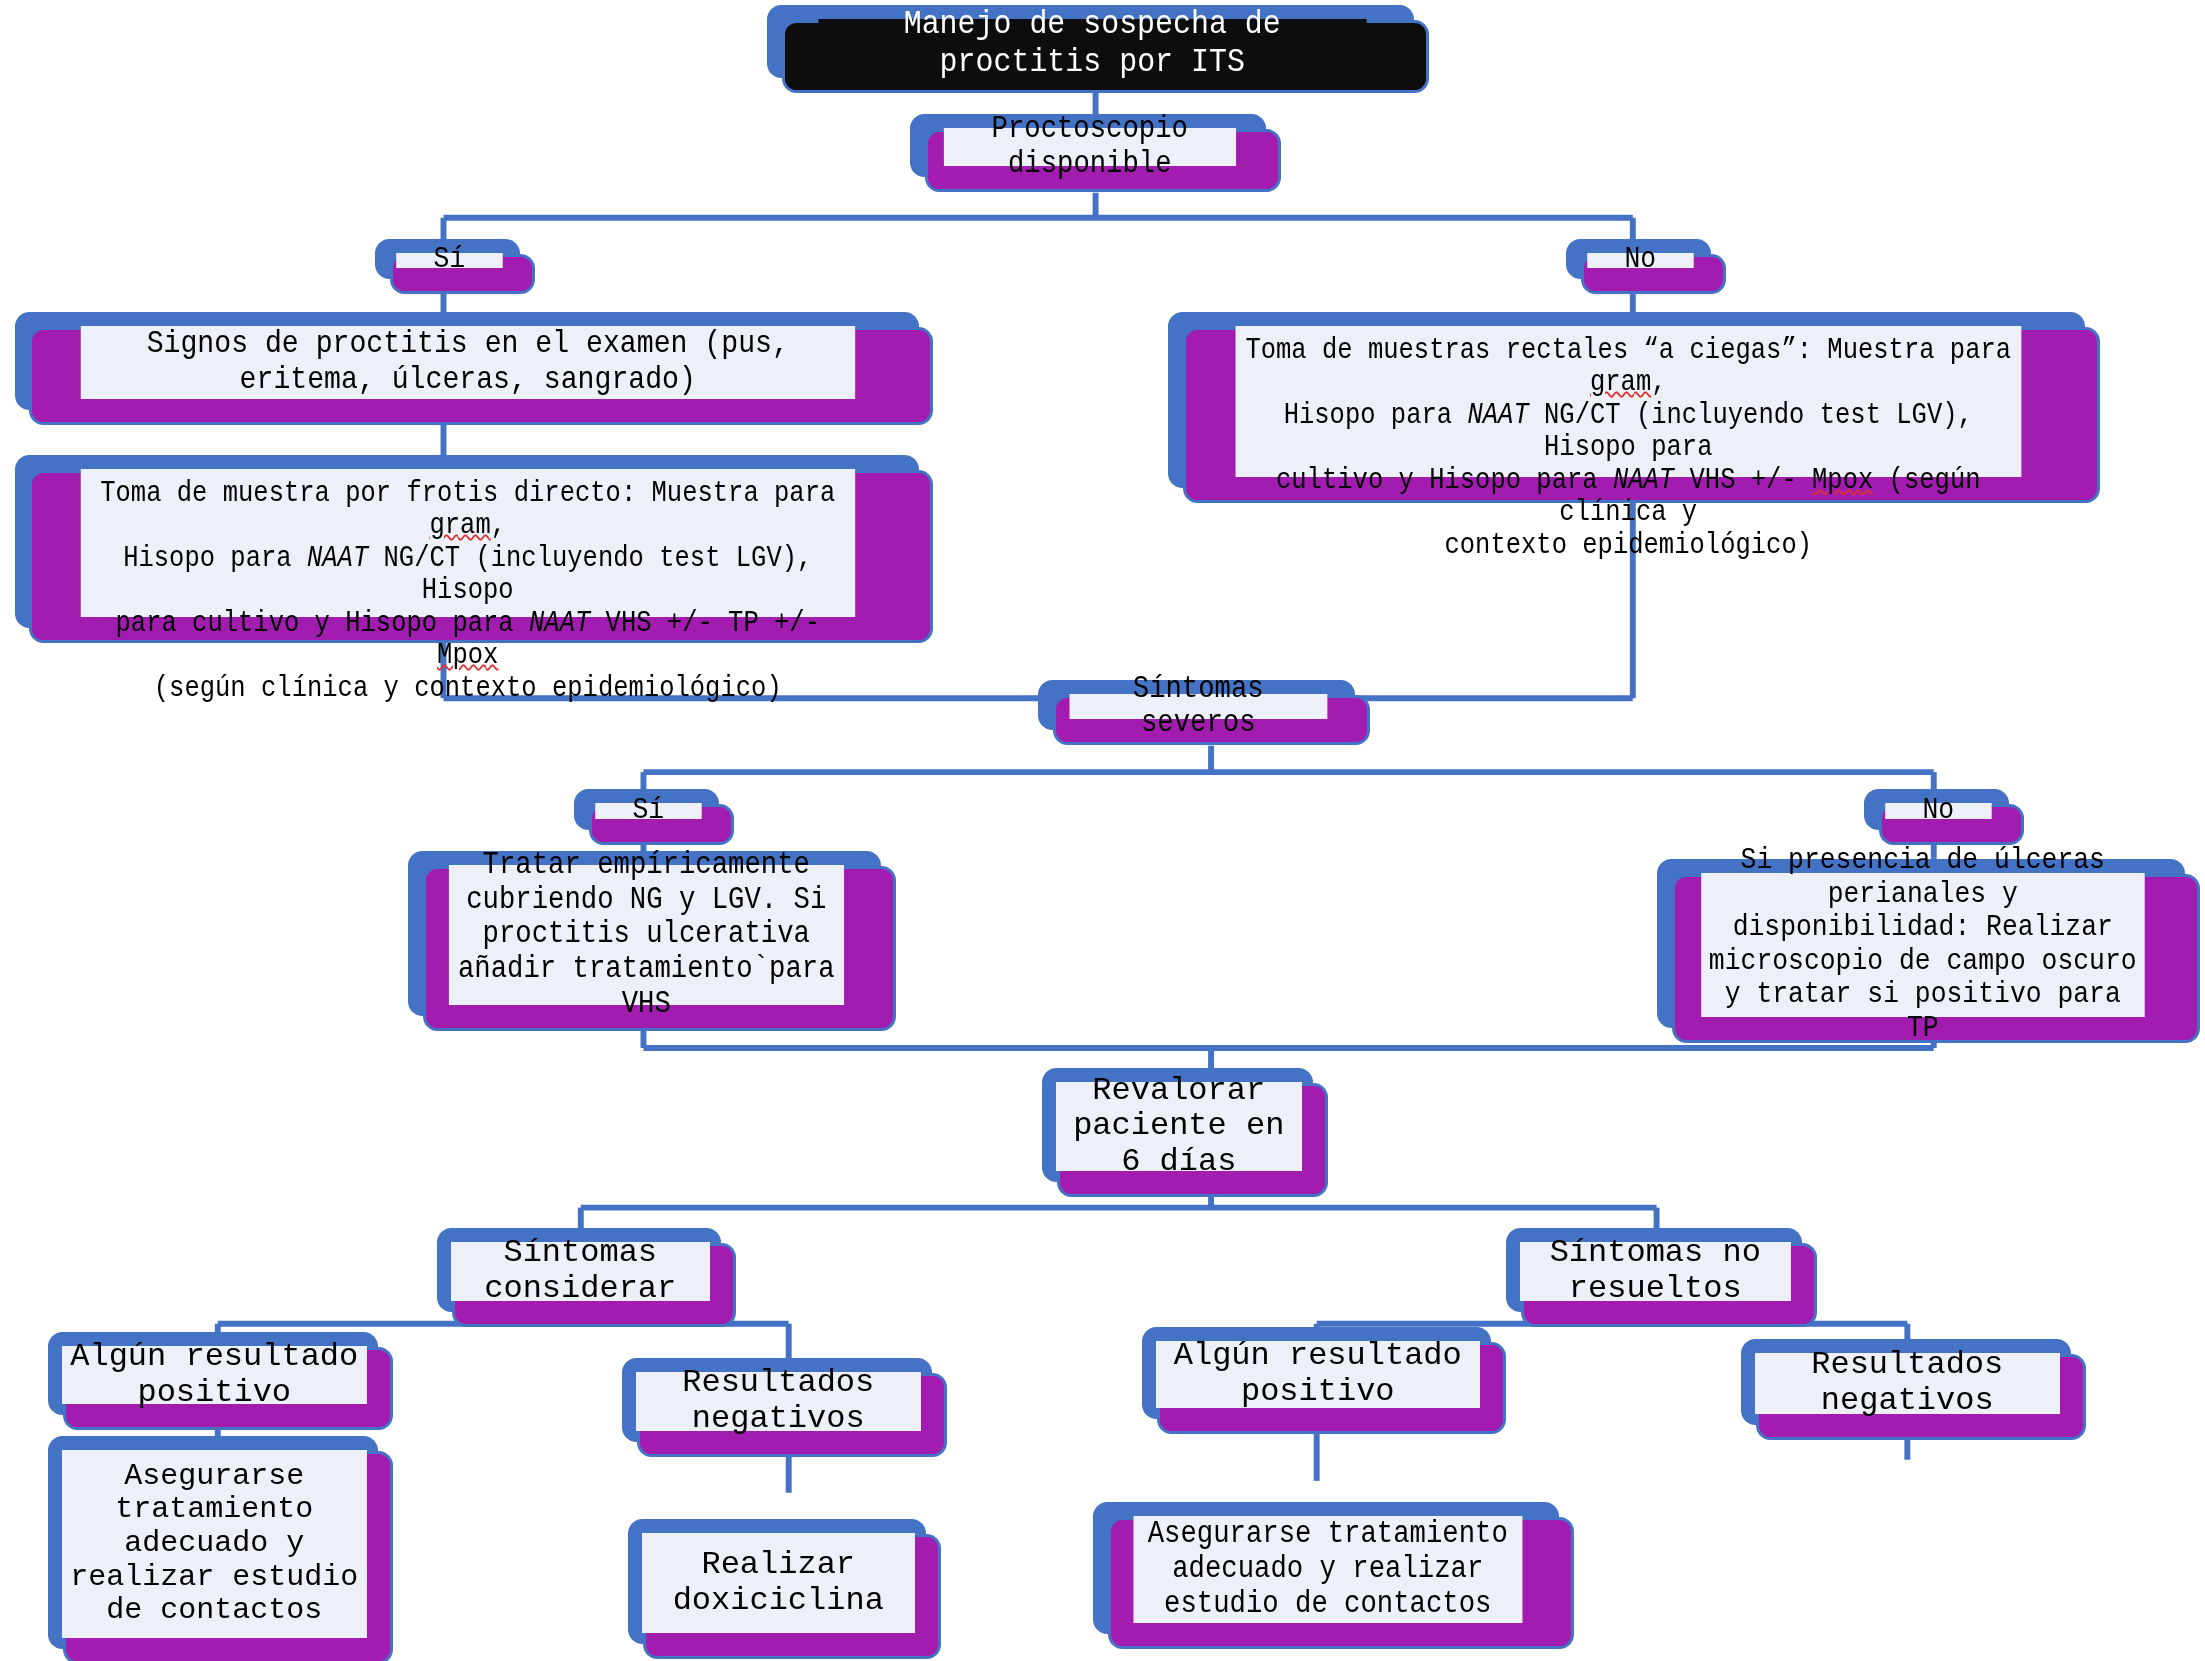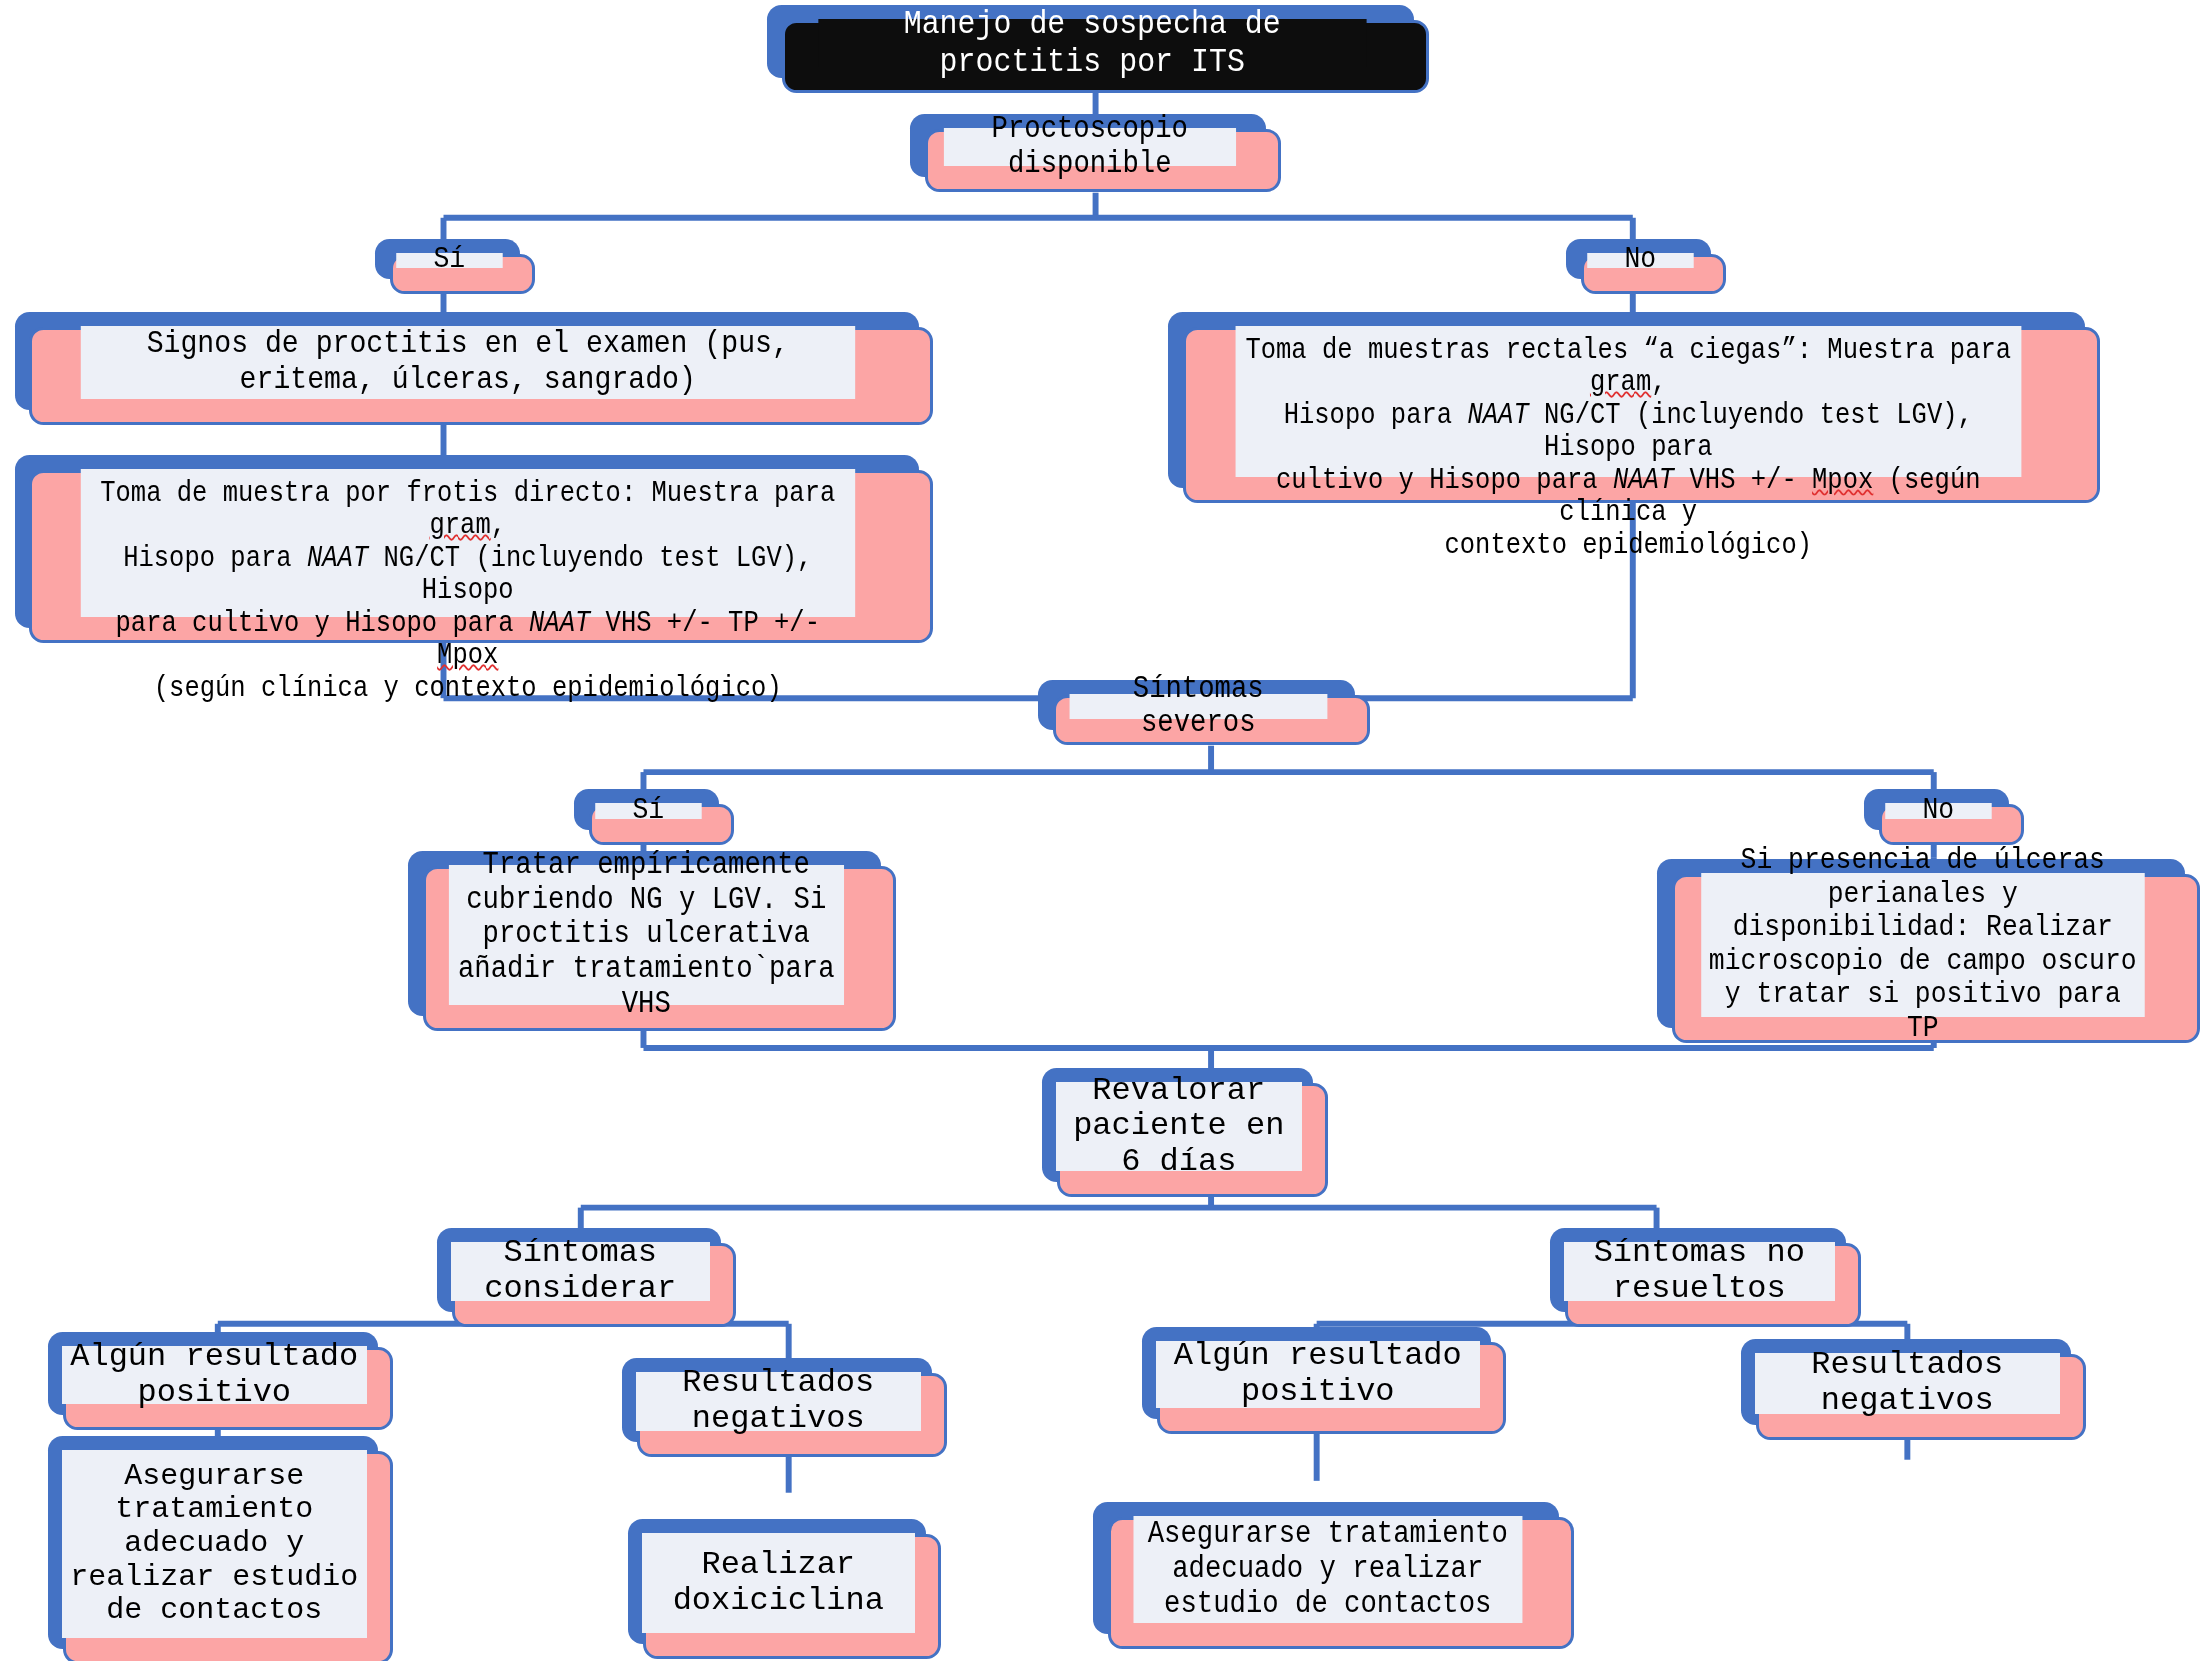--- a/index.html
+++ b/index.html
@@ -15,21 +15,21 @@
   #links { position:absolute; left:0; top:0; width:2205px; height:1661px; }
 
   
   .node { position:absolute; }
   .node .plate {
     position:absolute; left:0; top:0; width:100%; height:100%;
     background:#4472C4; border-radius:14.5px;
   }
   .node .card {
     position:absolute; left:14.5px; top:14.5px; width:100%; height:100%;
-    background:#fca5a5; border:3.3px solid #4472C4; border-radius:14.5px;
+    background:#a21caf; border:3.3px solid #4472C4; border-radius:14.5px;
   }
   .node .inner {
     position:absolute; left:-4px; top:-4px;
     width:calc(100% - 18.5px); height:calc(100% - 18.5px);
     background:#EDF0F7;
     display:flex; align-items:center; justify-content:center;
     text-align:center; color:#000000; line-height:1.12;
     padding:1.3px 6.6px;
   }
   .node.dark .plate { background:#4472C4; }
@@ -222,21 +222,21 @@
     </div>
   </div>
 
   <div class="node" style="left:437px; top:1228px; width:284px; height:84px;">
     <div class="plate"></div>
     <div class="card">
       <div class="inner" style="font-size:32px;">Síntomas considerar</div>
     </div>
   </div>
 
-  <div class="node" style="left:1550px; top:1228px; width:296px; height:84px;">
+  <div class="node" style="left:1506px; top:1228px; width:296px; height:84px;">
     <div class="plate"></div>
     <div class="card">
       <div class="inner" style="font-size:32px;">Síntomas no resueltos</div>
     </div>
   </div>
 
   <div class="node" style="left:48px; top:1332px; width:330px; height:83px;">
     <div class="plate"></div>
     <div class="card">
       <div class="inner" style="font-size:32px;">Algún resultado positivo</div>

